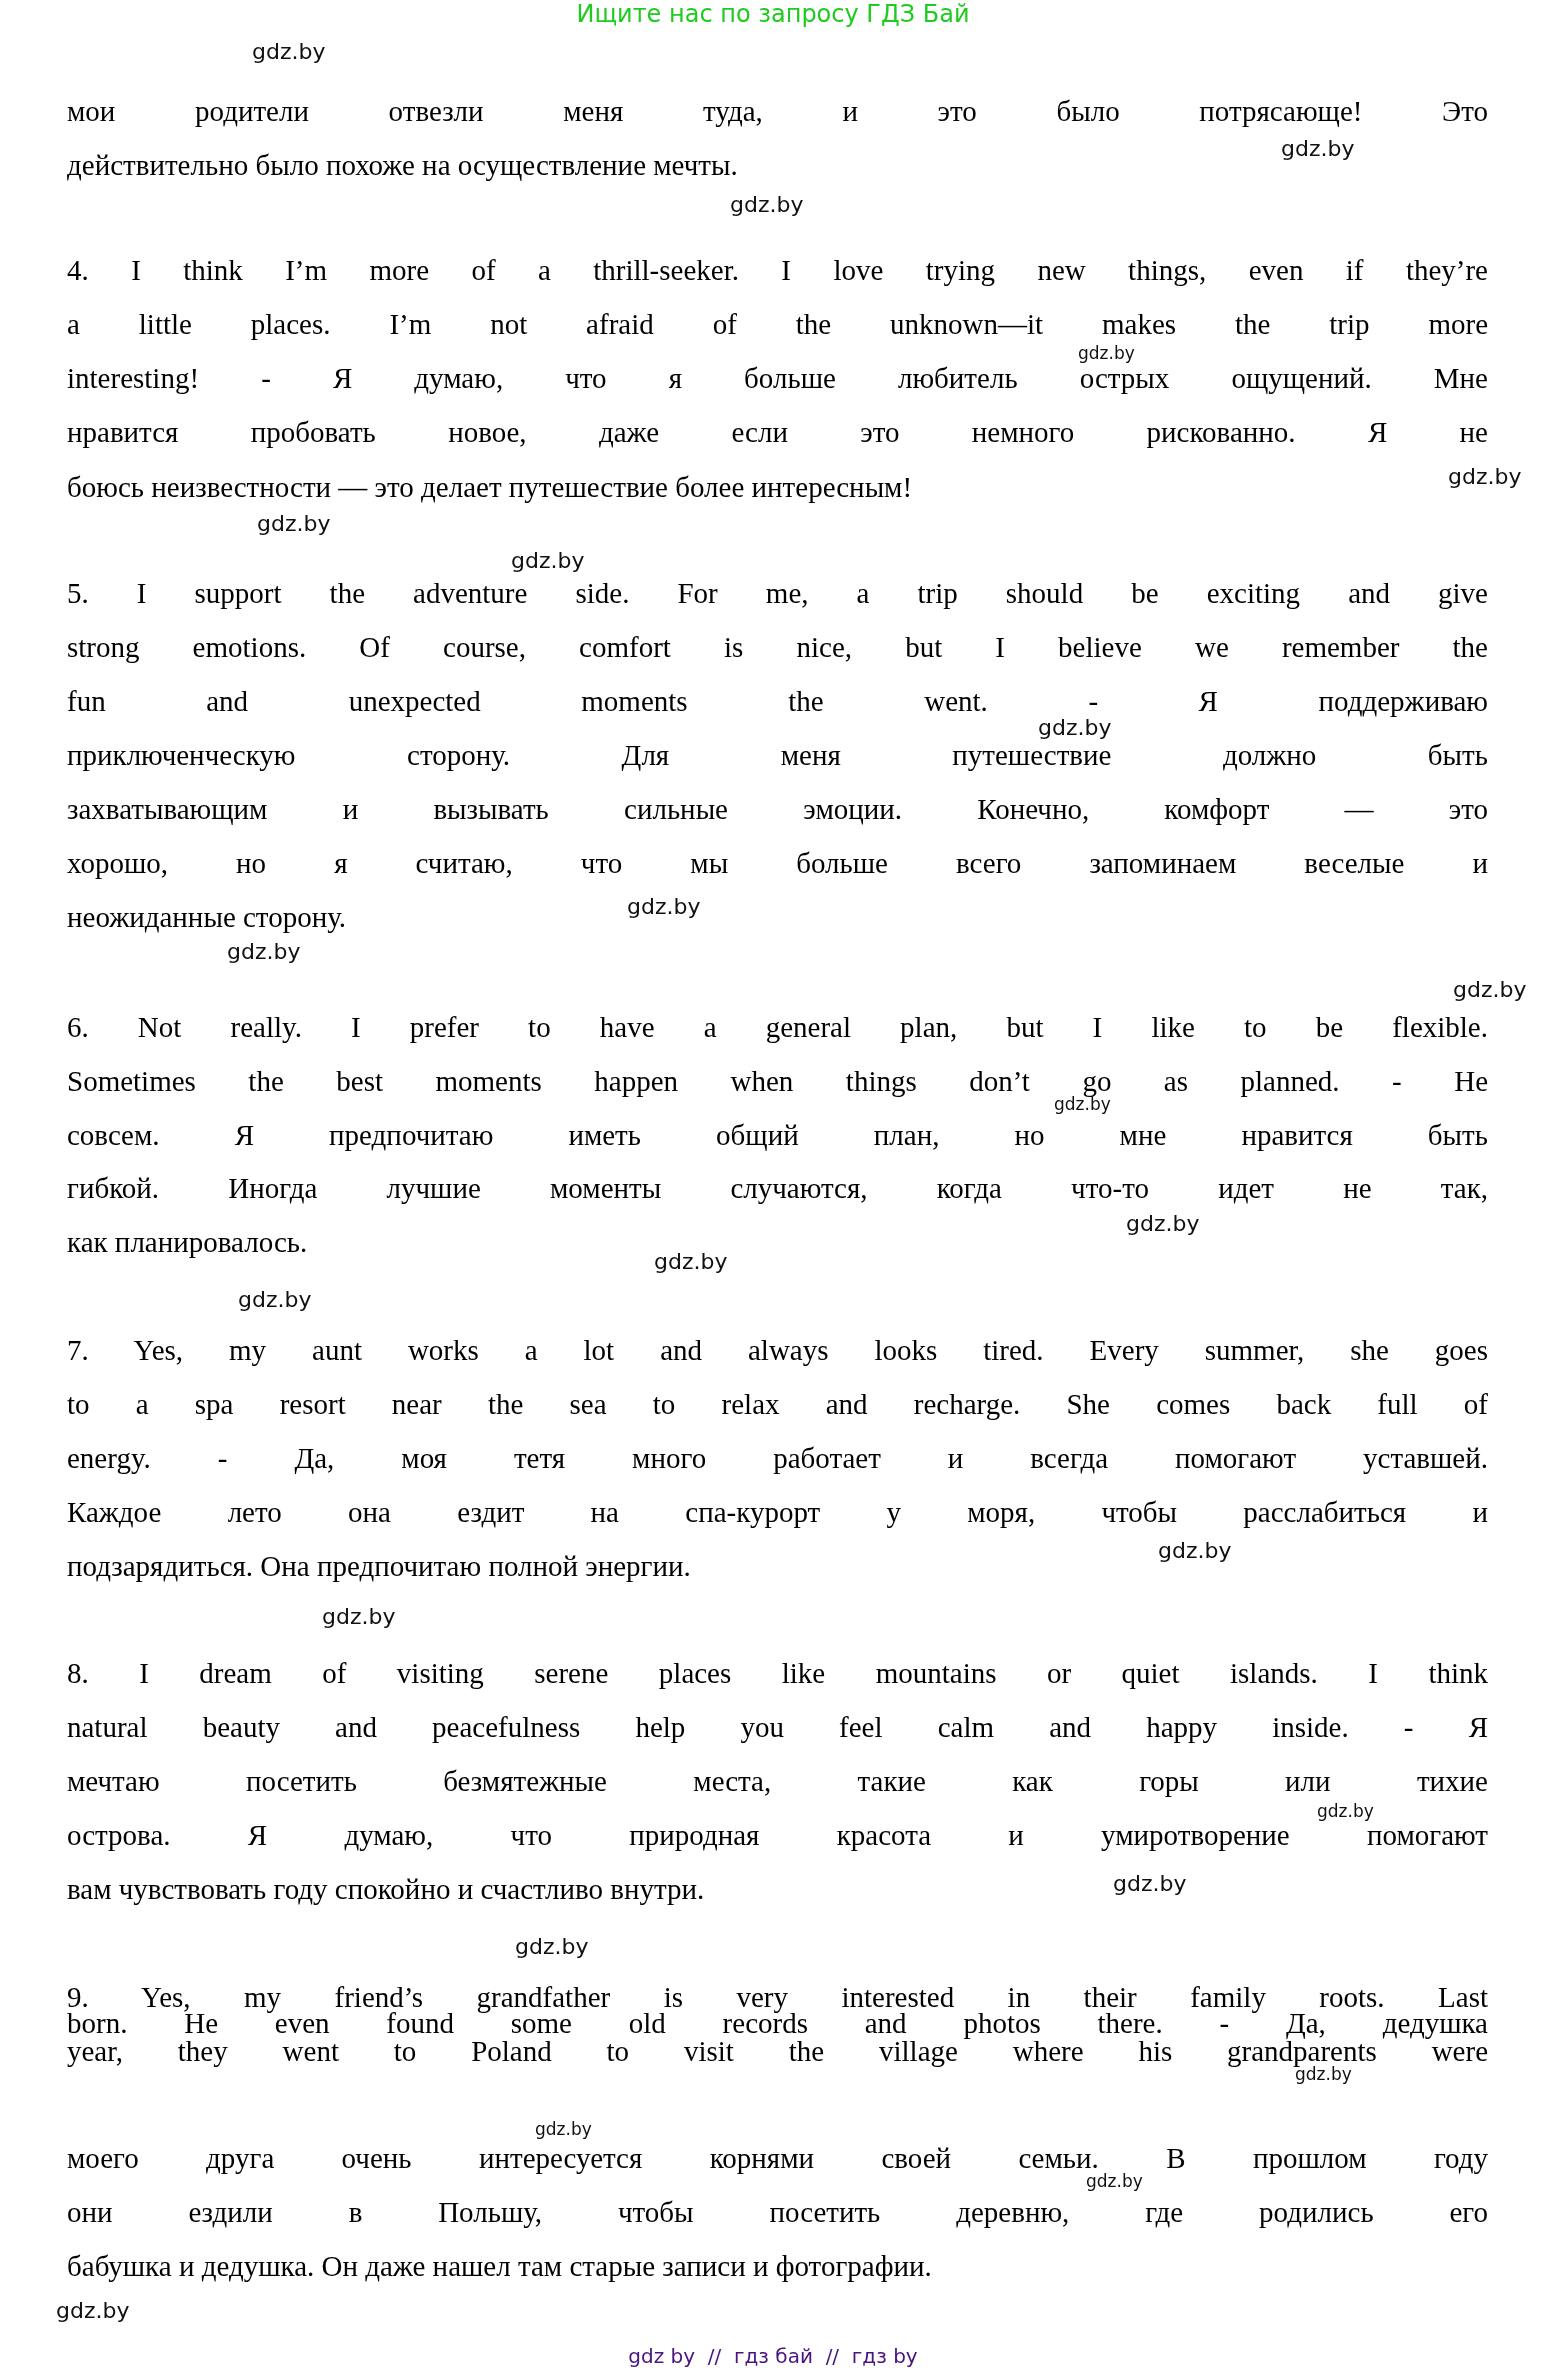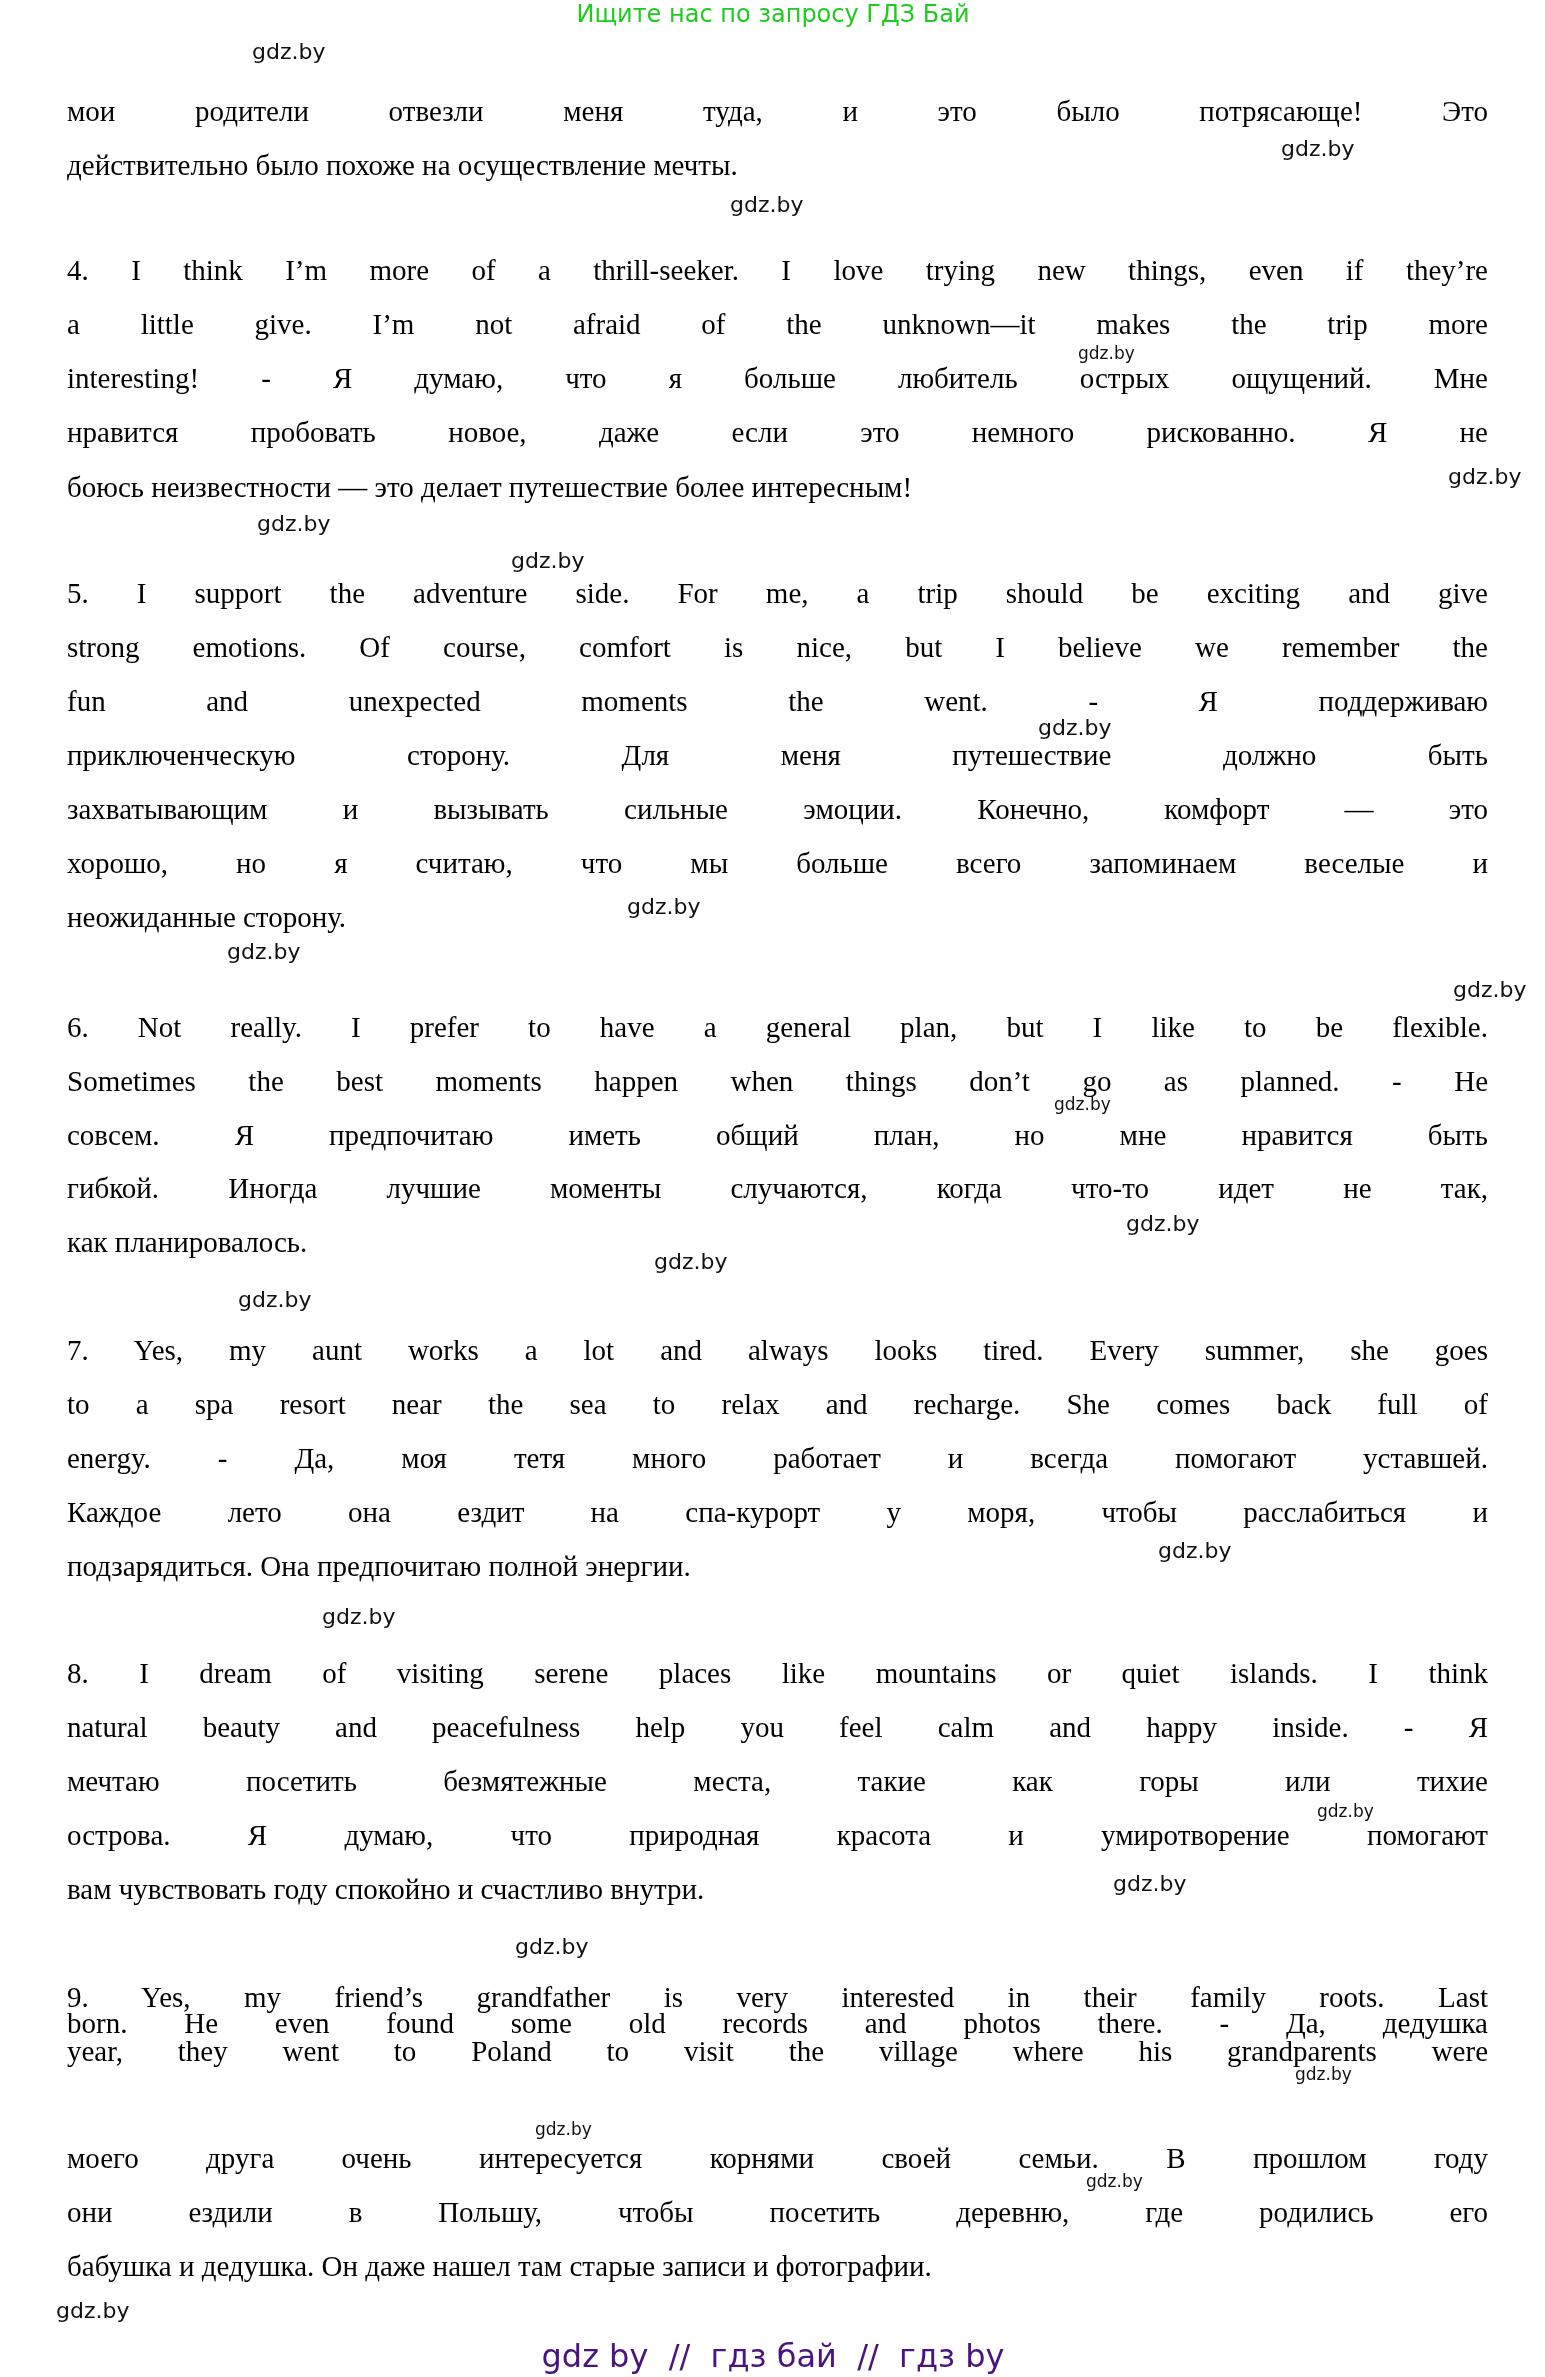--- a/index.html
+++ b/index.html
@@ -59,41 +59,41 @@
     font-size: 17px;
     line-height: 19.3px;
   }
   .footer {
     position: absolute;
     left: 0;
     top: 2342px;
     width: 1546px;
     text-align: center;
     font-family: "DejaVu Sans", sans-serif;
-    font-size: 32px;
+    font-size: 20px;
     line-height: 29px;
     color: #4a1480;
     white-space: pre;
   }
 </style>
 </head>
 <body>
 
 <div class="top-banner">Ищите нас по запросу ГДЗ Бай</div>
 
 <div class="doc">
 
   <div>
     <div class="line" style="top:84px">мои родители отвезли меня туда, и это было потрясающе! Это</div>
     <div class="line last" style="top:138px">действительно было похоже на осуществление мечты.</div>
   </div>
 
   <div>
     <div class="line" style="top:243px">4. I think I’m more of a thrill-seeker. I love trying new things, even if they’re</div>
-    <div class="line" style="top:297px">a little give. I’m not afraid of the unknown—it makes the trip more</div>
+    <div class="line" style="top:297px">a little places. I’m not afraid of the unknown—it makes the trip more</div>
     <div class="line" style="top:351px">interesting! - Я думаю, что я больше любитель острых ощущений. Мне</div>
     <div class="line" style="top:405px">нравится пробовать новое, даже если это немного рискованно. Я не</div>
     <div class="line last" style="top:460px">боюсь неизвестности — это делает путешествие более интересным!</div>
   </div>
 
   <div>
     <div class="line" style="top:566px">5. I support the adventure side. For me, a trip should be exciting and give</div>
     <div class="line" style="top:620px">strong emotions. Of course, comfort is nice, but I believe we remember the</div>
     <div class="line" style="top:674px">fun and unexpected moments the went. - Я поддерживаю</div>
     <div class="line" style="top:728px">приключенческую сторону. Для меня путешествие должно быть</div>

